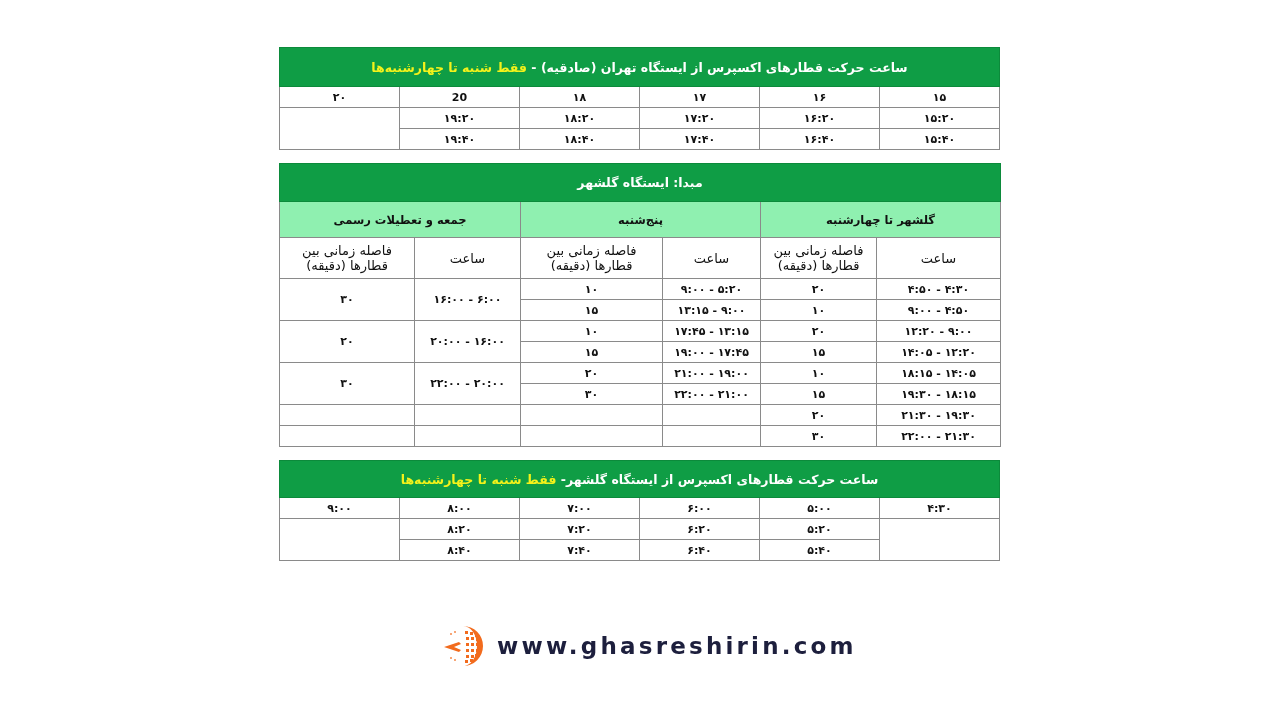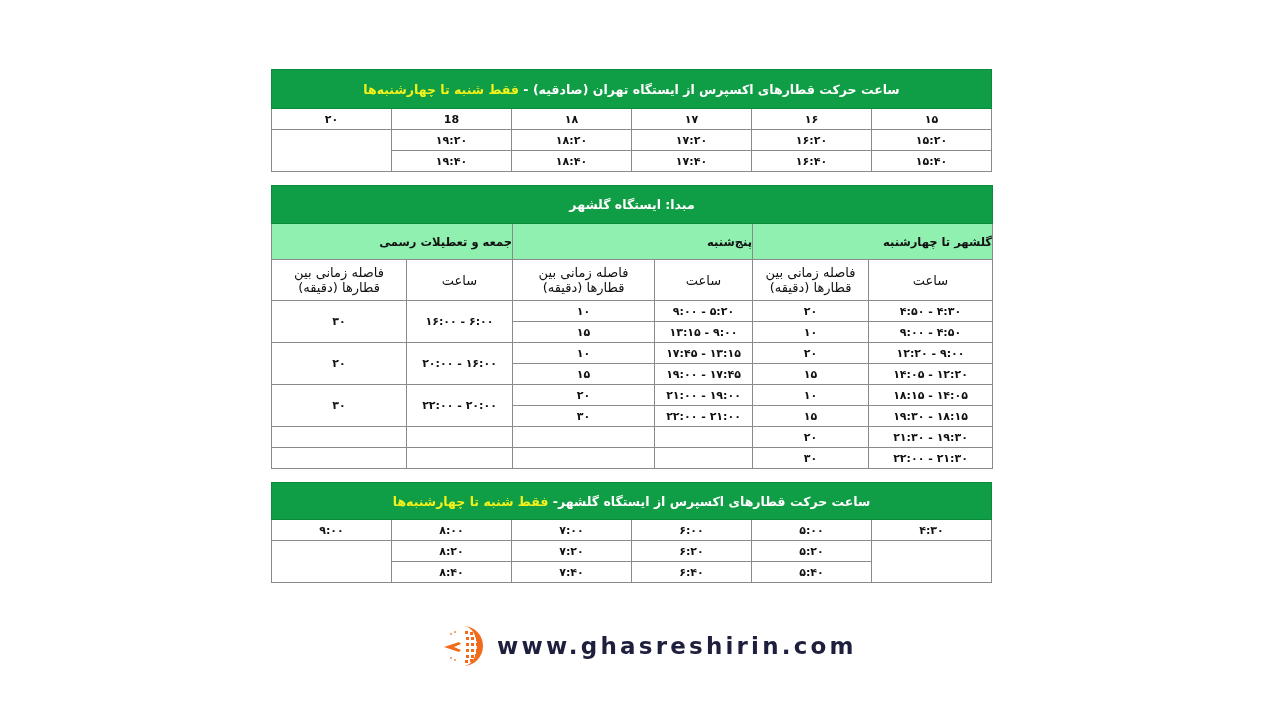--- a/index.html
+++ b/index.html
@@ -1,32 +1,32 @@
 <!DOCTYPE html>
 <html><head>
 <meta charset="utf-8">
 <style>
   * { box-sizing: border-box; margin: 0; padding: 0; }
   html, body { width: 1280px; height: 720px; background: #ffffff; overflow: hidden; }
   body { font-family: "DejaVu Sans", sans-serif; color: #111; position: relative; }
 
-  .tbl { position: absolute; left: 271px; width: 721px; border-collapse: collapse; direction: rtl; table-layout: fixed; margin-top: 22px; }
+  .tbl { position: absolute; left: 279px; width: 721px; border-collapse: collapse; direction: rtl; table-layout: fixed; }
   .tbl td, .tbl th { border: 1px solid #8a8a8a; text-align: center; font-size: 11px; font-weight: bold; padding: 0; }
   .tbl .title { background: #0f9d45; color: #ffffff; font-size: 12.5px; font-weight: bold; border-color: #0c8a3b; }
   .tbl .title .hl { color: #f4f21a; }
   .tbl .sub { background: #8ff0b0; color: #111; font-size: 11.5px; }
   .tbl .colhdr { font-weight: normal; font-size: 13px; line-height: 15px; }
 
   #t1 { top: 47px; }
   #t1 .title { height: 39px; }
   #t1 tr.r { height: 21px; }
 
   #t2 { top: 163px; padding-left: 39px; }
   #t2 .title { height: 38px; }
-  #t2 .sub { height: 36px; text-align: right; }
+  #t2 .sub { height: 36px; }
   #t2 .colhdr { height: 41px; text-align: center; }
   #t2 tr.r { height: 21px; }
 
   #t3 { top: 460px; }
   #t3 .title { height: 37px; }
   #t3 tr.r { height: 21px; }
 
   .footer { position: absolute; left: 441px; top: 622px; height: 48px; display: flex; align-items: center; }
   .logo { width: 44px; height: 46px; margin-right: 12px; }
   .site { font-size: 23px; letter-spacing: 3.2px; color: #1d1f3d; font-family: "DejaVu Sans", sans-serif; font-weight: bold; }
@@ -39,21 +39,21 @@
       <tr>
     <td class="title" colspan="6">
       <span>ساعت حرکت قطارهای اکسپرس از ایستگاه تهران (صادقیه) - </span><span class="hl">فقط شنبه تا چهارشنبه‌ها</span>
     </td>
   </tr>
   <tr class="r">
     <td>۱۵</td>
     <td>۱۶</td>
     <td>۱۷</td>
     <td>۱۸</td>
-    <td>18</td>
+    <td>20</td>
     <td>۲۰</td>
   </tr>
   <tr class="r">
     <td>۱۵:۲۰</td>
     <td>۱۶:۲۰</td>
     <td>۱۷:۲۰</td>
     <td>۱۸:۲۰</td>
     <td>۱۹:۲۰</td>
     <td rowspan="2"></td>
   </tr>

